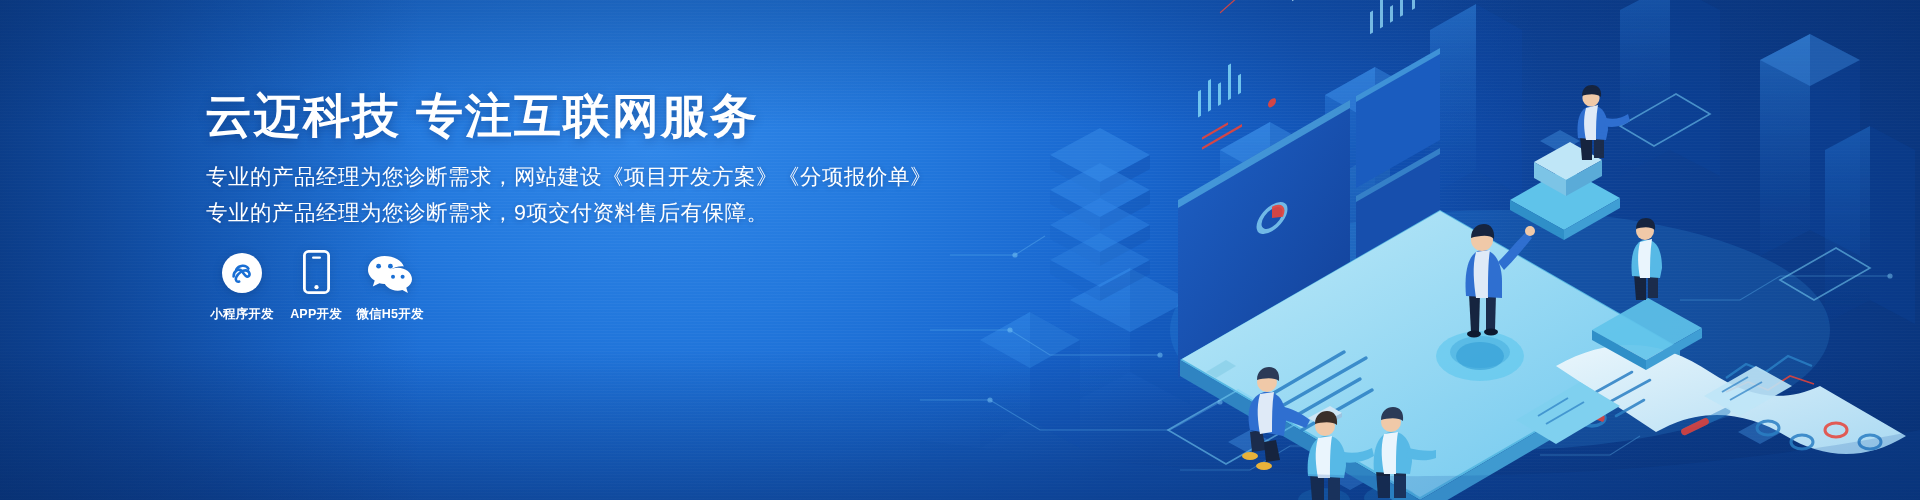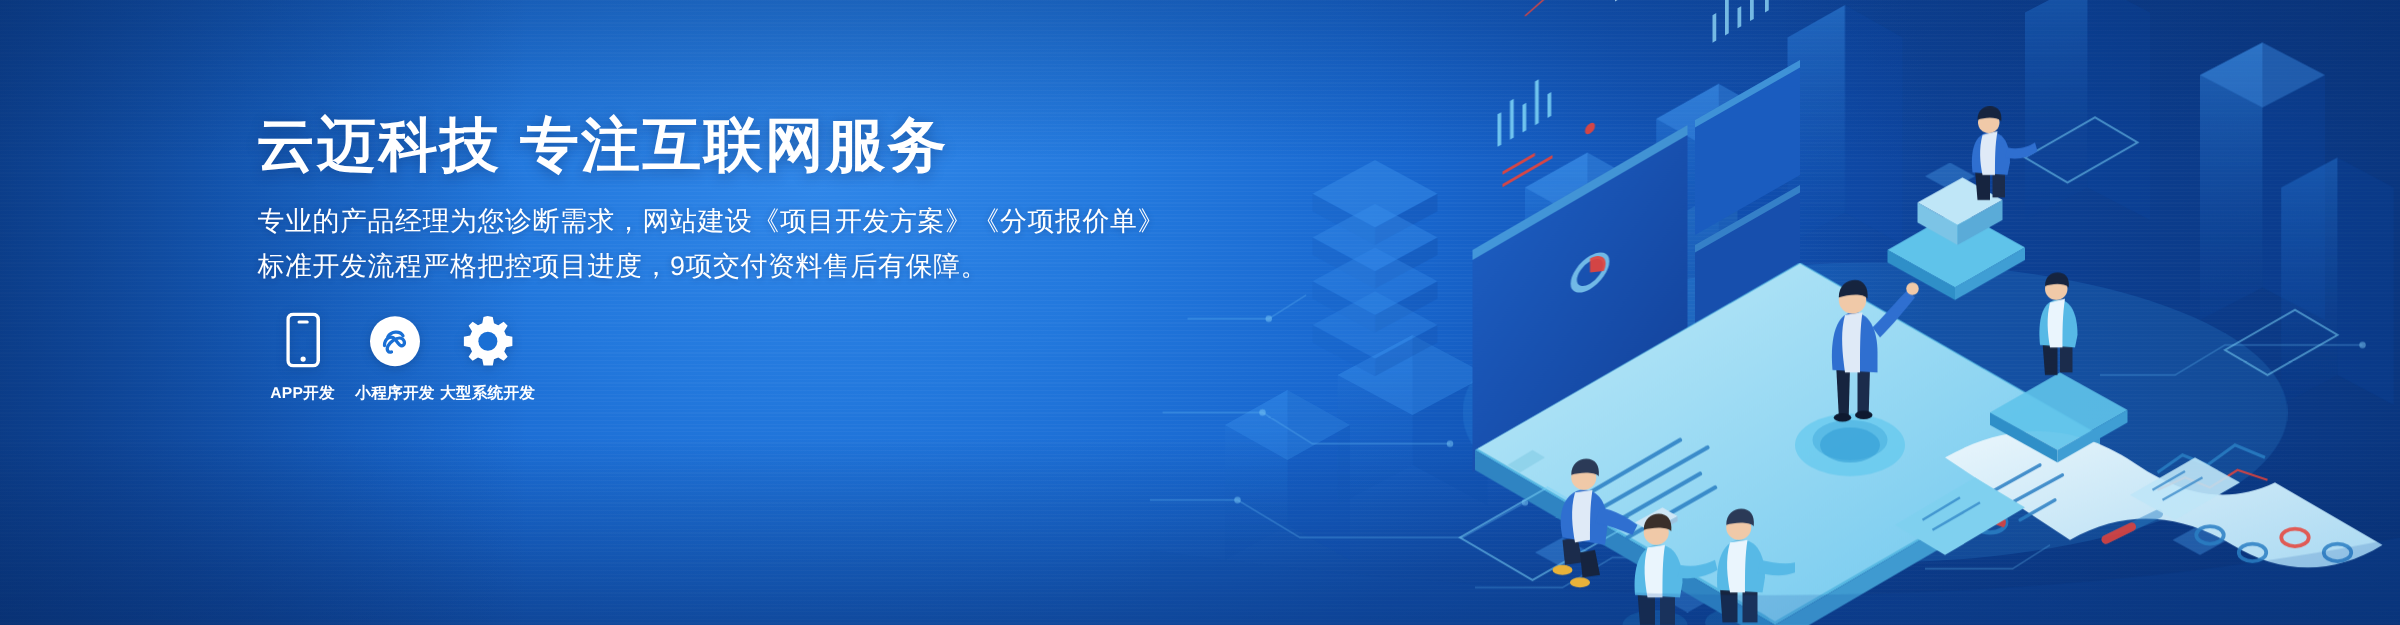--- a/index.html
+++ b/index.html
@@ -410,63 +410,67 @@
       <path d="M0,500 L1000,500 L1000,430 C800,470 560,486 300,470 C180,462 80,452 0,440 Z" fill="#0e4ba6" opacity=".18"></path>
     </svg>
   </div>
 
   <div class="content">
 
     <div class="headline">云迈科技 专注互联网服务</div>
 
     <div class="sub sub1">专业的产品经理为您诊断需求，网站建设《项目开发方案》《分项报价单》</div>
 
-    <div class="sub sub2">标准开发流程严格把控项目进度，9项交付资料售后有保障。</div>
+    <div class="sub sub2">专业的产品经理为您诊断需求，9项交付资料售后有保障。</div>
 
     <div class="icons">
-
-      <div class="icon-item">
-        <span class="icon-glyph">
-          <svg width="27" height="44" viewBox="0 0 27 44">
-            <rect x="1.4" y="1.4" width="24.2" height="41.2" rx="4.2" fill="none" stroke="#ffffff" stroke-width="2.8"></rect>
-            <rect x="9" y="6.4" width="9" height="2.4" rx="1.2" fill="#ffffff"></rect>
-            <circle cx="13.5" cy="37.2" r="2.1" fill="#ffffff"></circle>
-          </svg>
-        </span>
-        <span class="icon-label">APP开发</span>
-      </div>
 
       <div class="icon-item">
         <span class="icon-glyph">
           <svg width="42" height="42" viewBox="0 0 42 42">
             <circle cx="21" cy="21" r="20" fill="#ffffff"></circle>
             <path d="M12.6,24.4 C12.6,18.6 18.2,15.6 21.2,19.6 C23.4,22.6 25.6,25.8 27.6,24.2
                      C29.6,22.6 28.2,18.4 24.6,18.4 C21.4,18.4 17.4,21.2 15.4,24.8
                      C13.8,27.8 15.6,30.4 18.2,29.6" fill="none" stroke="#1a6fd4" stroke-width="2.6" stroke-linecap="round" stroke-linejoin="round"></path>
             <path d="M15.2,17.6 C17.8,12.8 25,12.4 27.4,16.6" fill="none" stroke="#1a6fd4" stroke-width="2.6" stroke-linecap="round"></path>
           </svg>
         </span>
         <span class="icon-label">小程序开发</span>
       </div>
 
-
-
       <div class="icon-item">
         <span class="icon-glyph">
-          <svg width="42" height="42" viewBox="0 0 42 42">
-            <path d="M21,0.8 L25.2,1.6 L26.2,6.6 L29.6,8.1 L33.9,5.4 L37.1,8.6
-                     L34.4,12.9 L35.9,16.3 L40.9,17.3 L40.9,24.7 L35.9,25.7
-                     L34.4,29.1 L37.1,33.4 L33.9,36.6 L29.6,33.9 L26.2,35.4
-                     L25.2,40.4 L17.8,40.4 L16.8,35.4 L13.4,33.9 L9.1,36.6
-                     L5.9,33.4 L8.6,29.1 L7.1,25.7 L2.1,24.7 L2.1,17.3
-                     L7.1,16.3 L8.6,12.9 L5.9,8.6 L9.1,5.4 L13.4,8.1
-                     L16.8,6.6 L17.8,1.6 Z" fill="#ffffff"></path>
-            <circle cx="21.3" cy="21" r="7.6" fill="#1a6fd4"></circle>
+          <svg width="27" height="44" viewBox="0 0 27 44">
+            <rect x="1.4" y="1.4" width="24.2" height="41.2" rx="4.2" fill="none" stroke="#ffffff" stroke-width="2.8"></rect>
+            <rect x="9" y="6.4" width="9" height="2.4" rx="1.2" fill="#ffffff"></rect>
+            <circle cx="13.5" cy="37.2" r="2.1" fill="#ffffff"></circle>
           </svg>
         </span>
-        <span class="icon-label">大型系统开发</span>
+        <span class="icon-label">APP开发</span>
       </div>
+
+      <div class="icon-item">
+        <span class="icon-glyph">
+          <svg width="48" height="42" viewBox="0 0 48 42">
+            <path d="M18.5,4 C9.4,4 2,10.2 2,17.8 C2,22.2 4.6,26.1 8.7,28.6
+                     L6.8,34.6 L13.4,31.3 C15,31.7 16.7,31.9 18.5,31.9
+                     C19,31.9 19.5,31.9 20,31.8 C19.6,30.6 19.4,29.3 19.4,28
+                     C19.4,20.4 26.9,14.3 36,14.3 C36.6,14.3 37.2,14.3 37.8,14.4
+                     C35.9,8.4 27.9,4 18.5,4 Z" fill="#ffffff"></path>
+            <circle cx="12.6" cy="14.2" r="2.4" fill="#1a6fd4"></circle>
+            <circle cx="24.4" cy="14.2" r="2.4" fill="#1a6fd4"></circle>
+            <path d="M46,27.3 C46,20.9 39.6,15.8 31.8,15.8 C24,15.8 17.6,20.9 17.6,27.3
+                     C17.6,33.6 24,38.7 31.8,38.7 C33.4,38.7 35,38.5 36.4,38.1
+                     L41.9,40.9 L40.3,35.8 C43.8,33.7 46,30.7 46,27.3 Z" fill="#ffffff"></path>
+            <circle cx="27" cy="24.8" r="2" fill="#1a6fd4"></circle>
+            <circle cx="36.6" cy="24.8" r="2" fill="#1a6fd4"></circle>
+          </svg>
+        </span>
+        <span class="icon-label">微信H5开发</span>
+      </div>
+
+
 
     </div>
   </div>
 
   <div class="vignette"></div>
 </div>
 
 </body></html>

